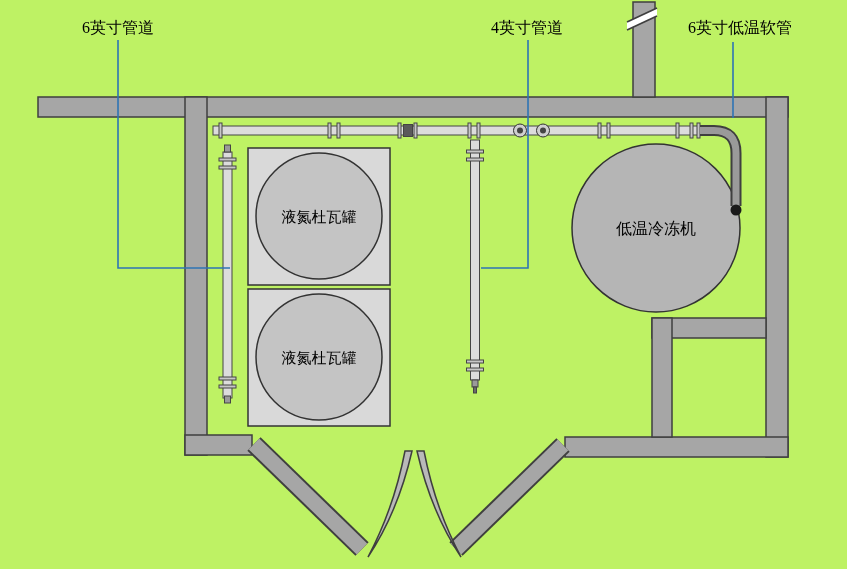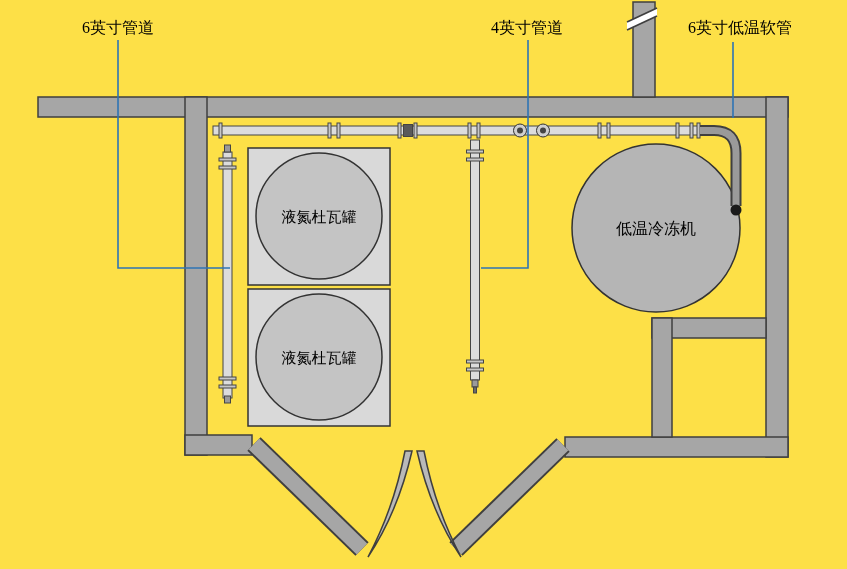--- a/index.html
+++ b/index.html
@@ -5,21 +5,21 @@
   html, body {
     margin: 0;
     padding: 0;
     background: #ffffff;
     font-family: "Liberation Serif", "DejaVu Serif", serif;
   }
   .canvas {
     position: relative;
     width: 847px;
     height: 569px;
-    background: #fde047;
+    background: #bef264;
     overflow: hidden;
   }
   svg text {
     font-family: "Liberation Serif", "DejaVu Serif", serif;
     fill: #000000;
   }
 </style>
 </head>
 <body>
 

